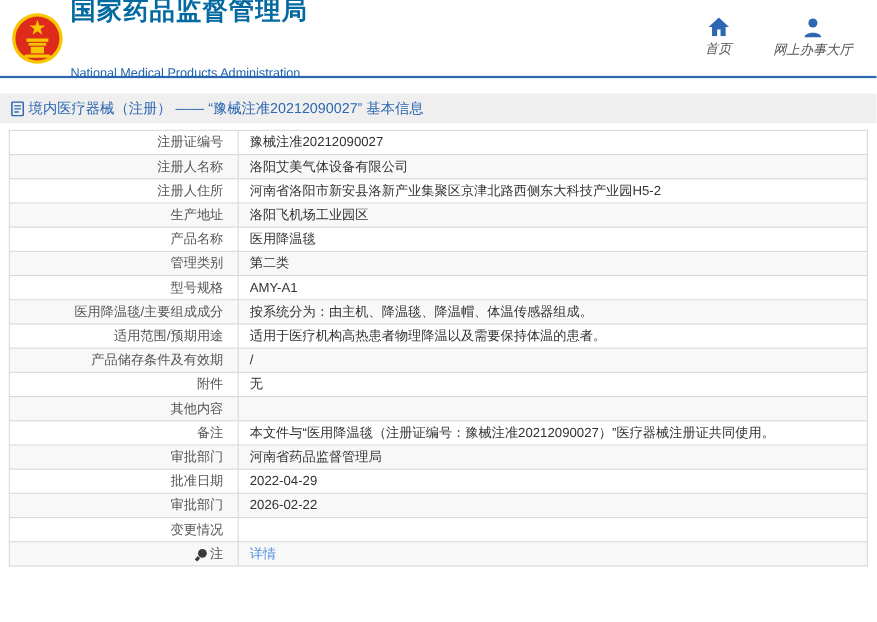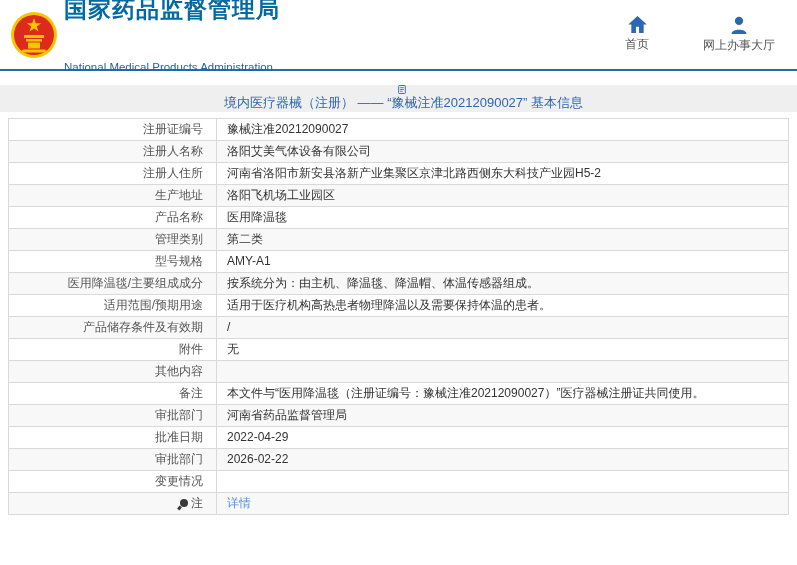--- a/index.html
+++ b/index.html
@@ -8,29 +8,29 @@
 
   
   .header { display:flex; align-items:center; height:71px;
             padding:0 22px 0 10px; border-bottom:2px solid #2d66b1; background:#fff; }
   .emblem { width:48px; height:48px; flex:0 0 48px; }
   .brand { margin-left:6px; }
   .brand-cn { color:#0369a1; font-size:23px; font-weight:bold; letter-spacing:1px; line-height:28px; }
   .brand-en { color:#1f63ad; font-size:11.5px; line-height:16px;margin-top:36px; }
   .nav-dq { display:flex; align-items:center; gap:5px; margin-left:88px;
             color:#333; font-size:17px; cursor:pointer; }
-  .hdr-right { margin-left:auto; display:flex; gap:54px; }
+  .hdr-right { margin-left:auto; display:flex; gap:38px;font-style:italic; }
   .hdr-item { display:flex; flex-direction:column; align-items:center; gap:3px;
               font-size:12px; color:#555; cursor:pointer; }
   .hdr-item svg { display:block; }
 
   
   .crumb-bar { margin-top:14px; height:27px; background:#efefef;
                display:flex; align-items:center; padding-left:10px;
-               color:#2d66b1; font-size:13px;flex-direction:column; }
+               color:#2d66b1; font-size:13px; }
   .crumb-bar svg { margin-right:4px; }
 
   
   table.info { border-collapse:collapse; width:781px; margin:6px 8px 0 8px;
                font-size:12px; color:#333; table-layout:fixed;border-radius:16px; }
   table.info th, table.info td { border:1px solid #d9d9d9; height:22px;
                padding:2px 10px; line-height:15px; }
   table.info th { width:208px; text-align:right; font-weight:normal; color:#555;
                padding-right:13px; }
   table.info tr:nth-child(even) { background:#f8f8f8; }

